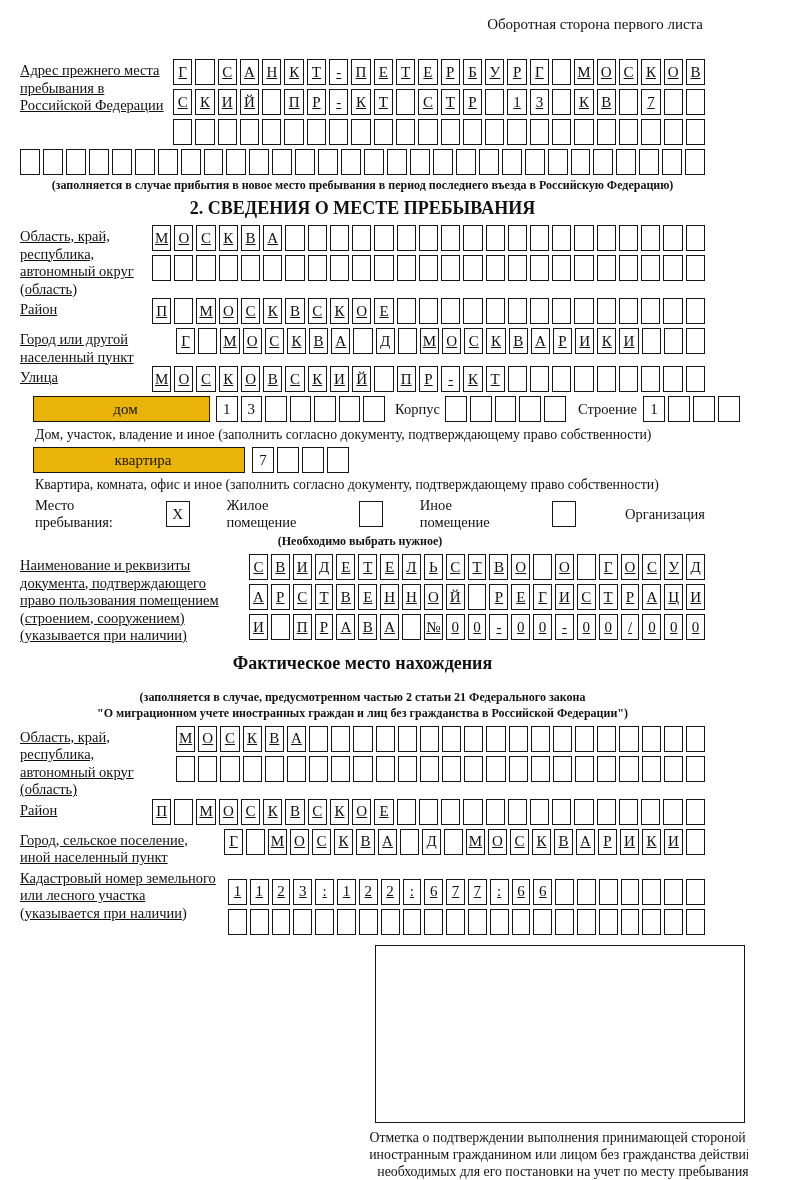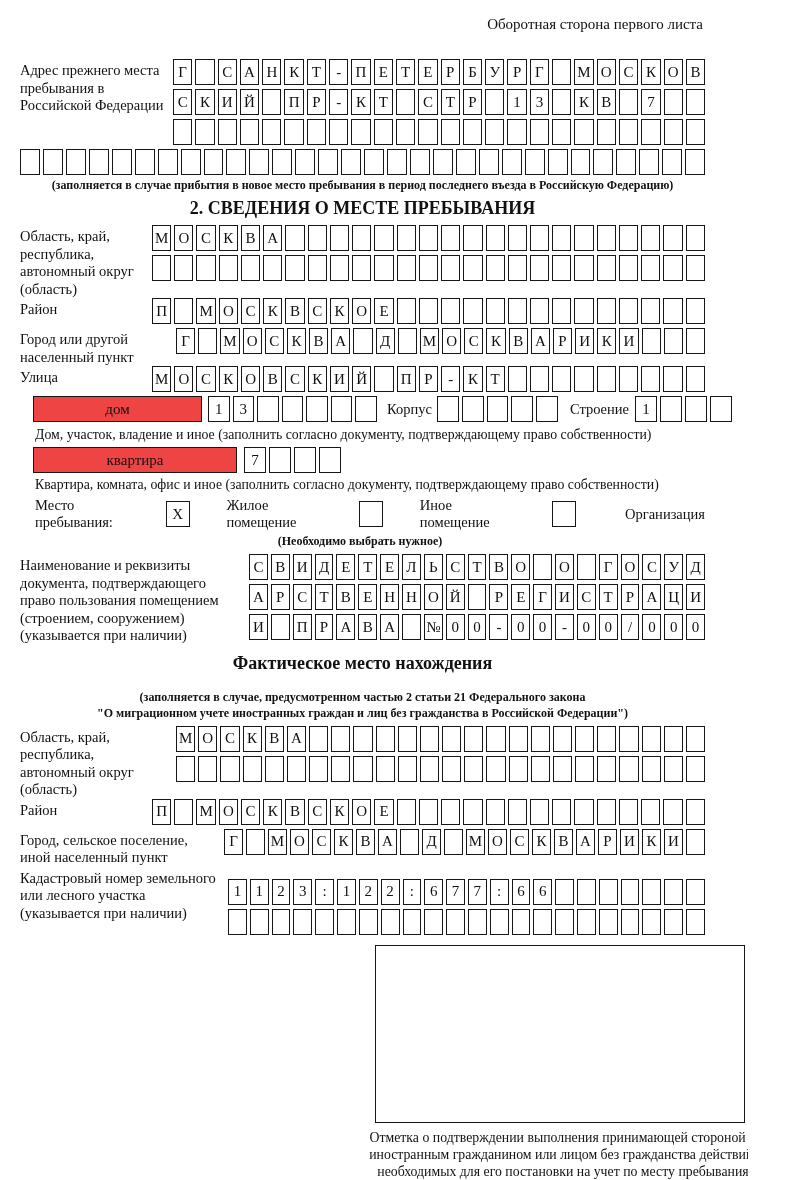--- a/index.html
+++ b/index.html
@@ -2,34 +2,34 @@
 <html><head>
 <meta charset="utf-8">
 <style>
   html,body{margin:0;padding:0;background:#fff;}
   .page{
     width:748px;height:1180px;box-sizing:border-box;background:#fff;color:#111;
     font-family:"Liberation Serif", serif;
     padding:16px 43px 0 20px;position:relative;overflow:hidden;
   }
   .hdr{text-align:right;font-size:15px;margin:0 2px 26px 0;}
-  .formrow{display:flex;align-items:flex-start;}
+  .formrow{display:flex;align-items:flex-start;text-decoration:underline;}
   .label{width:var(--lw,150px);flex:none;font-size:14.5px;line-height:17.5px;padding-top:3px;padding-right:6px;box-sizing:border-box;}
   .rows{flex:1;min-width:0;}
   .cellrow{display:flex;gap:3px;margin-bottom:4px;}
   .cellrow .cell{
     flex:1 1 0;min-width:0;height:24px;border:1.6px solid #161616;background:#fff;
     display:flex;align-items:center;justify-content:center;font-size:15px;line-height:1;
   }
   .cellrow.fixed{flex:none;margin-bottom:0;}
   .note{font-size:12px;line-height:16px;font-weight:bold;}
   .note14{font-size:13.8px;line-height:17px;}
   .center{text-align:center;}
   .title{font-weight:bold;font-size:18px;margin:4px 0 6px 0;}
-  .wbox{border:1.6px solid #161616;height:24px;display:flex;align-items:center;justify-content:center;font-size:15px;flex:none;background:#ef4444;}
+  .wbox{border:1.6px solid #161616;height:24px;display:flex;align-items:center;justify-content:center;font-size:15px;flex:none;background:#eab308;padding-left:8px;}
   .inl-label{font-size:14.5px;line-height:27px;flex:none;}
   .houserow{display:flex;align-items:flex-start;margin-bottom:3px;}
   .stayrow{display:flex;align-items:center;margin:4px 0 2px 15px;font-size:14.5px;gap:25px;}
   .checkbox{width:22px;height:24px;border:1.6px solid #161616;display:flex;align-items:center;justify-content:center;font-size:15px;flex:none;background:#fff;}
   .confirm-box{width:368px;height:176px;border:1.8px solid #161616;margin:6px 0 0 355px;background:#fff;}
   .confirm-caption{width:470px;margin:6px 0 0 308px;text-align:center;font-size:13.8px;line-height:17px;font-family:Liberation Serif, serif;}
   .mb2{margin-bottom:2px}.mb4{margin-bottom:4px}.mb5{margin-bottom:5px}
   .ml15{margin-left:15px}
   .padtop12{padding-top:12px}
 </style>

